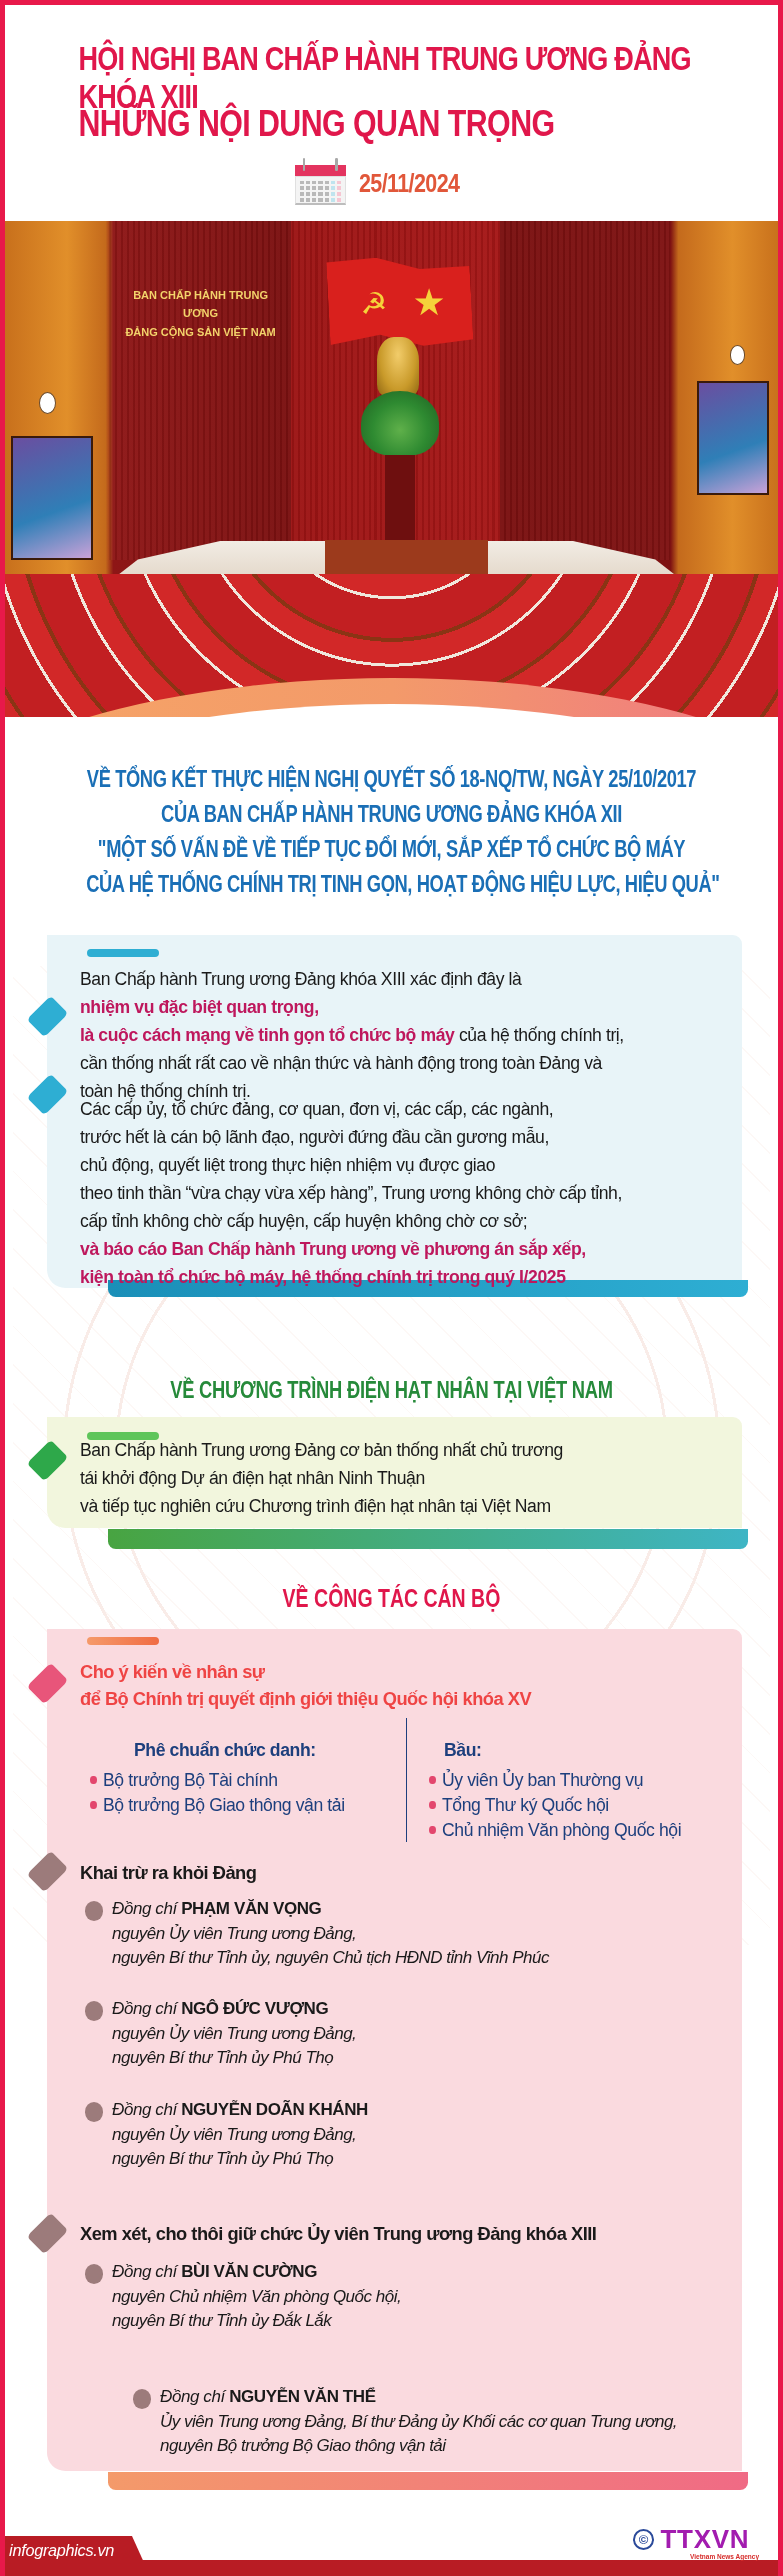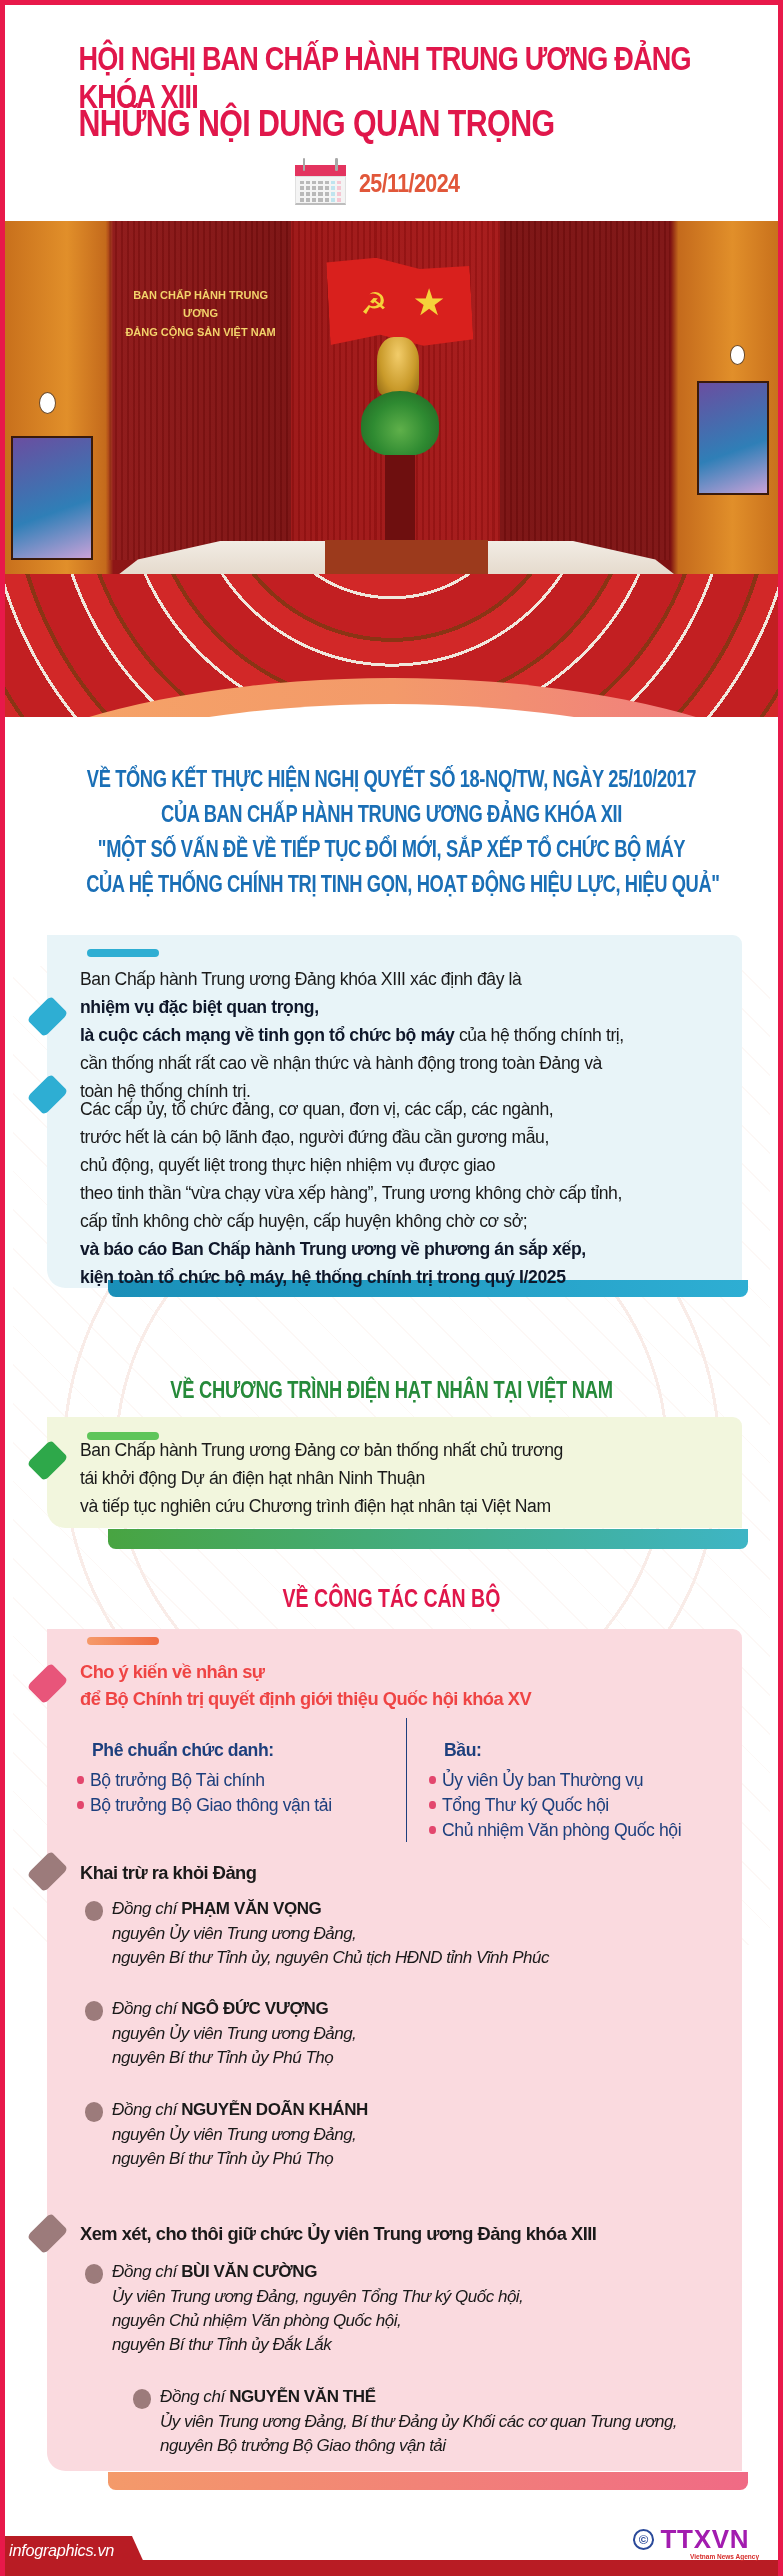--- a/index.html
+++ b/index.html
@@ -87,21 +87,21 @@
   .card-shadow { position: absolute; left: 108px; height: 23.5px; border-radius: 0 0 7.8px 7.8px; }
 
   .card1 { left: 47px; top: 935px; width: 695px; height: 353px; background: #e8f4f8; }
   .card1-bar { top: 949px; background: #2eaed3; }
   .card1-shadow { top: 1280px; width: 640px; height: 17px; background: linear-gradient(90deg, #1a8fb8, #2eaed3); }
 
   .bullet { position: absolute; left: 30px; width: 34px; height: 34px; }
   .diamond { width: 25px; height: 25px; transform: rotate(45deg) scaleY(1.35); margin: 4.6px; border-radius: 3.9px; }
 
   .para { position: absolute; left: 80px; width: 640px; font-size: 17.6px; line-height: 28px; color: #1a1a1a; letter-spacing: -0.4px; }
-  .para .hl { color: #0f172a; font-weight: bold; }
+  .para .hl { color: #be185d; font-weight: bold; }
   .para span { display: block; white-space: nowrap; }
   .para .run { display: inline; }
 
   
   .sec2-heading { position: absolute; left: 0; top: 1377px; width: 783px; text-align: center;
     color: #268a3a; font-weight: bold; font-size: 23.5px; letter-spacing: -0.3px; }
   .sec2-heading div { transform: scaleX(0.78); transform-origin: center; }
   .card2 { left: 47px; top: 1417px; width: 695px; height: 232px; background: #f2f6dd; }
   .card2-bar { top: 1432px; background: #5ec55a; }
   .card2-shadow { top: 1529px; width: 640px; height: 19.6px; background: linear-gradient(90deg, #48a441, #3eb5c5); }
@@ -274,21 +274,21 @@
   <div class="card-shadow card3-shadow"></div>
 
   <div class="bullet" style="top:1666px;">
       <div class="diamond" style="background:#e8557a;"></div>
     </div>
   <div class="sub-head blue-head" style="top:1658px;">
     <span>Cho ý kiến về nhân sự</span>
     <span>để Bộ Chính trị quyết định giới thiệu Quốc hội khóa XV</span>
   </div>
 
-  <div class="col" style="left:92px;">
+  <div class="col" style="left:105px;text-align:center;">
     <div class="col-title">Phê chuẩn chức danh:</div>
     <div style="height:6.5px"></div>
     <div class="col-item">
         <span class="col-dot"></span>
         <span>Bộ trưởng Bộ Tài chính</span>
       </div>
     <div class="col-item">
         <span class="col-dot"></span>
         <span>Bộ trưởng Bộ Giao thông vận tải</span>
       </div>
@@ -345,21 +345,20 @@
 
   <div class="bullet" style="top:2216px;">
       <div class="diamond" style="background:#9c7b7b;"></div>
     </div>
   <div class="sub-head black-head" style="top:2220px; white-space:nowrap;">Xem xét, cho thôi giữ chức Ủy viên Trung ương Đảng khóa XIII</div>
 
   <div class="person" style="top:2259px;">
     <div class="person-dot"></div>
     <div class="person-line1"><span class="pref">Đồng chí </span><span class="name">BÙI VĂN CƯỜNG</span></div>
     <div class="person-desc">
-      <span>Ủy viên Trung ương Đảng, nguyên Tổng Thư ký Quốc hội,</span>
       <span>nguyên Chủ nhiệm Văn phòng Quốc hội,</span>
       <span>nguyên Bí thư Tỉnh ủy Đắk Lắk</span>
     </div>
   </div>
 
   <div class="person" style="top:2384px;margin-left:48px;">
     <div class="person-dot"></div>
     <div class="person-line1"><span class="pref">Đồng chí </span><span class="name">NGUYỄN VĂN THỂ</span></div>
     <div class="person-desc">
       <span>Ủy viên Trung ương Đảng, Bí thư Đảng ủy Khối các cơ quan Trung ương,</span>

